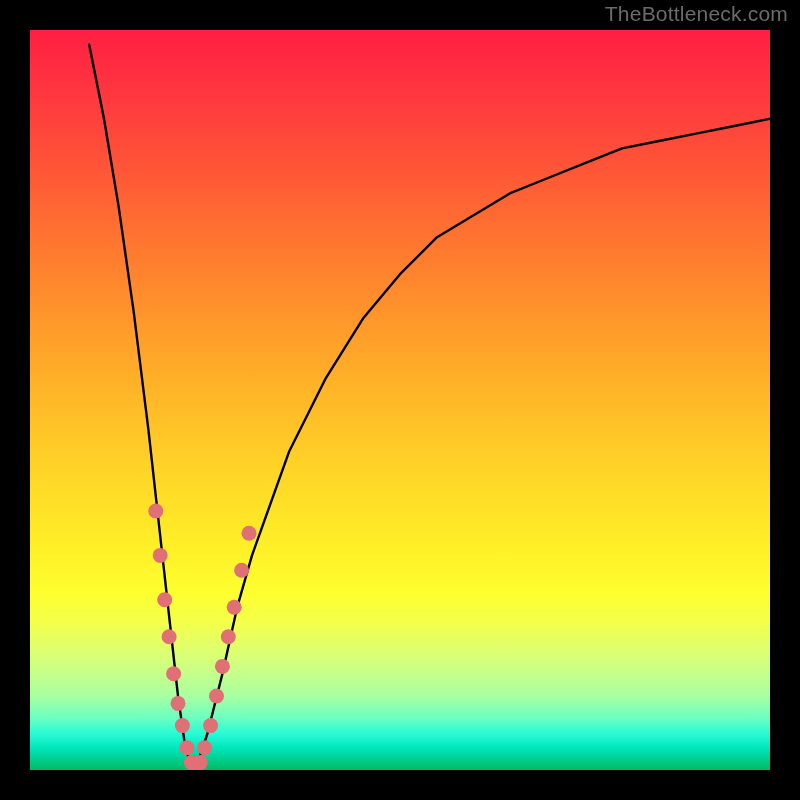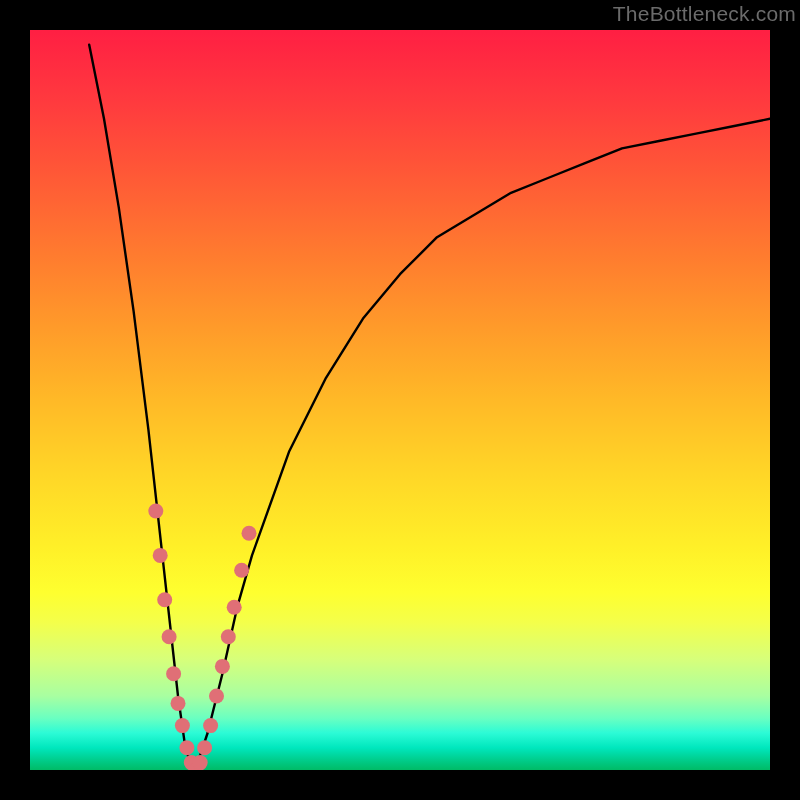--- a/index.html
+++ b/index.html
@@ -51,21 +51,21 @@
   svg.curve {
     position: absolute;
     left: 0;
     top: 0;
     width: 740px;
     height: 740px;
   }
   .watermark {
     position: absolute;
     top: 2px;
-    right: 4px;
+    right: 12px;
     color: #6b6b6b;
     font-size: 21px;
     letter-spacing: 0.2px;
     font-weight: 400;
     user-select: none;
   }
 </style>
 </head>
 <body>
 

